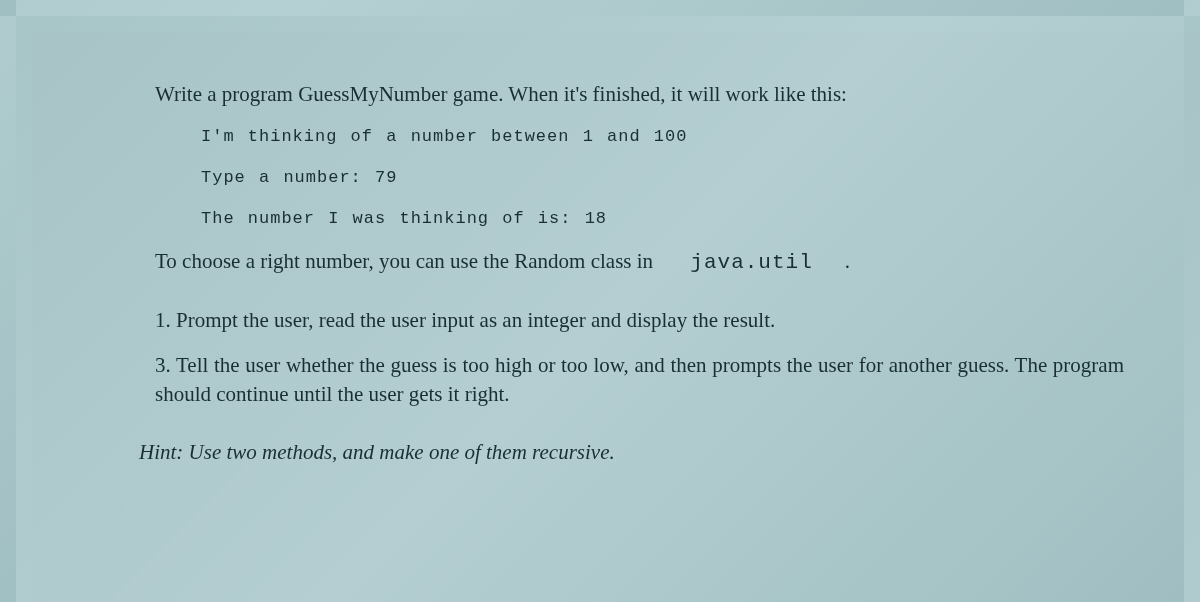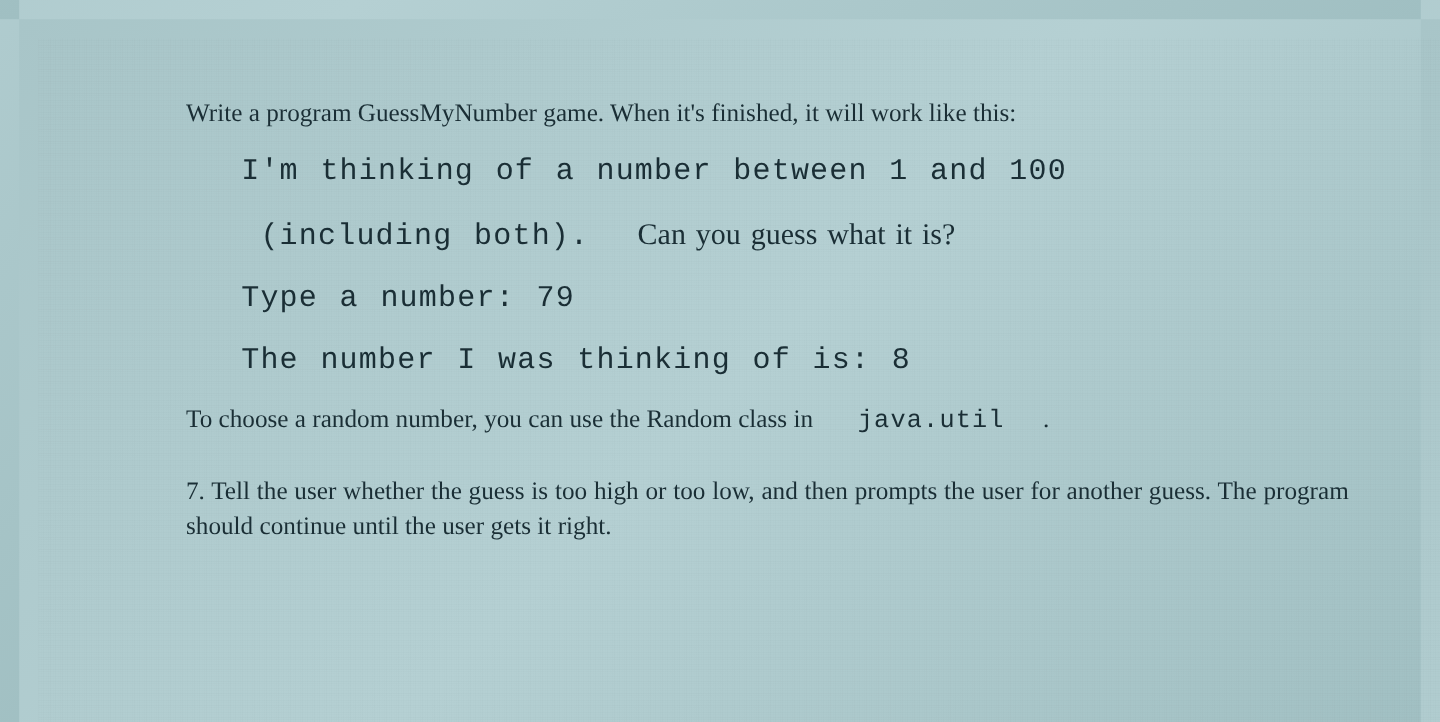--- a/index.html
+++ b/index.html
@@ -36,21 +36,21 @@
       z-index: 1;
     }
     .intro {
       margin-bottom: 2px;
     }
     .code-block {
       font-family: 'Courier New', Courier, monospace;
       margin-left: 62px;
       letter-spacing: 1px;
       line-height: 1.45;
-      font-size: 25px;
+      font-size: 17px;
       word-spacing: 2px;
     }
     .code-inline {
       font-family: Liberation Mono, monospace;
       letter-spacing: 1px;
     }
     .outro {
       margin-bottom: 28px;
     }
     .list {
@@ -67,26 +67,27 @@
 </head>
 <body>
 
 <div class="content">
   <div class="intro">
     <span>Write a program GuessMyNumber game. When it's finished, it will work like this:</span>
   </div>
 
   <div class="code-block">
     <div>I'm thinking of a number between 1 and 100</div>
-    <div><span>(including both).</span><span style="font-family: Georgia, serif; letter-spacing: 0;"> Can you guess what it is?</span></div>
     <div>Type a number: 79</div>
-    <div>The number I was thinking of is: 8</div>
+    <div>The number I was thinking of is: 18</div>
   </div>
 
   <div class="outro">
-    <span>To choose a random number, you can use the Random class in </span><span class="code-inline">java.util</span><span>.</span>
+    <span>To choose a right number, you can use the Random class in </span><span class="code-inline">java.util</span><span>.</span>
   </div>
 
   <div class="list">
-    <div class="list-item">7. Tell the user whether the guess is too high or too low, and then prompts the user for another guess. The program should continue until the user gets it right.</div>
+    <div class="list-item">1. Prompt the user, read the user input as an integer and display the result.</div>
+    <div class="list-item">3. Tell the user whether the guess is too high or too low, and then prompts the user for another guess. The program should continue until the user gets it right.</div>
   </div>
 
+  <div class="hint">Hint: Use two methods, and make one of them recursive.</div>
 </div>
 
 </body></html>

